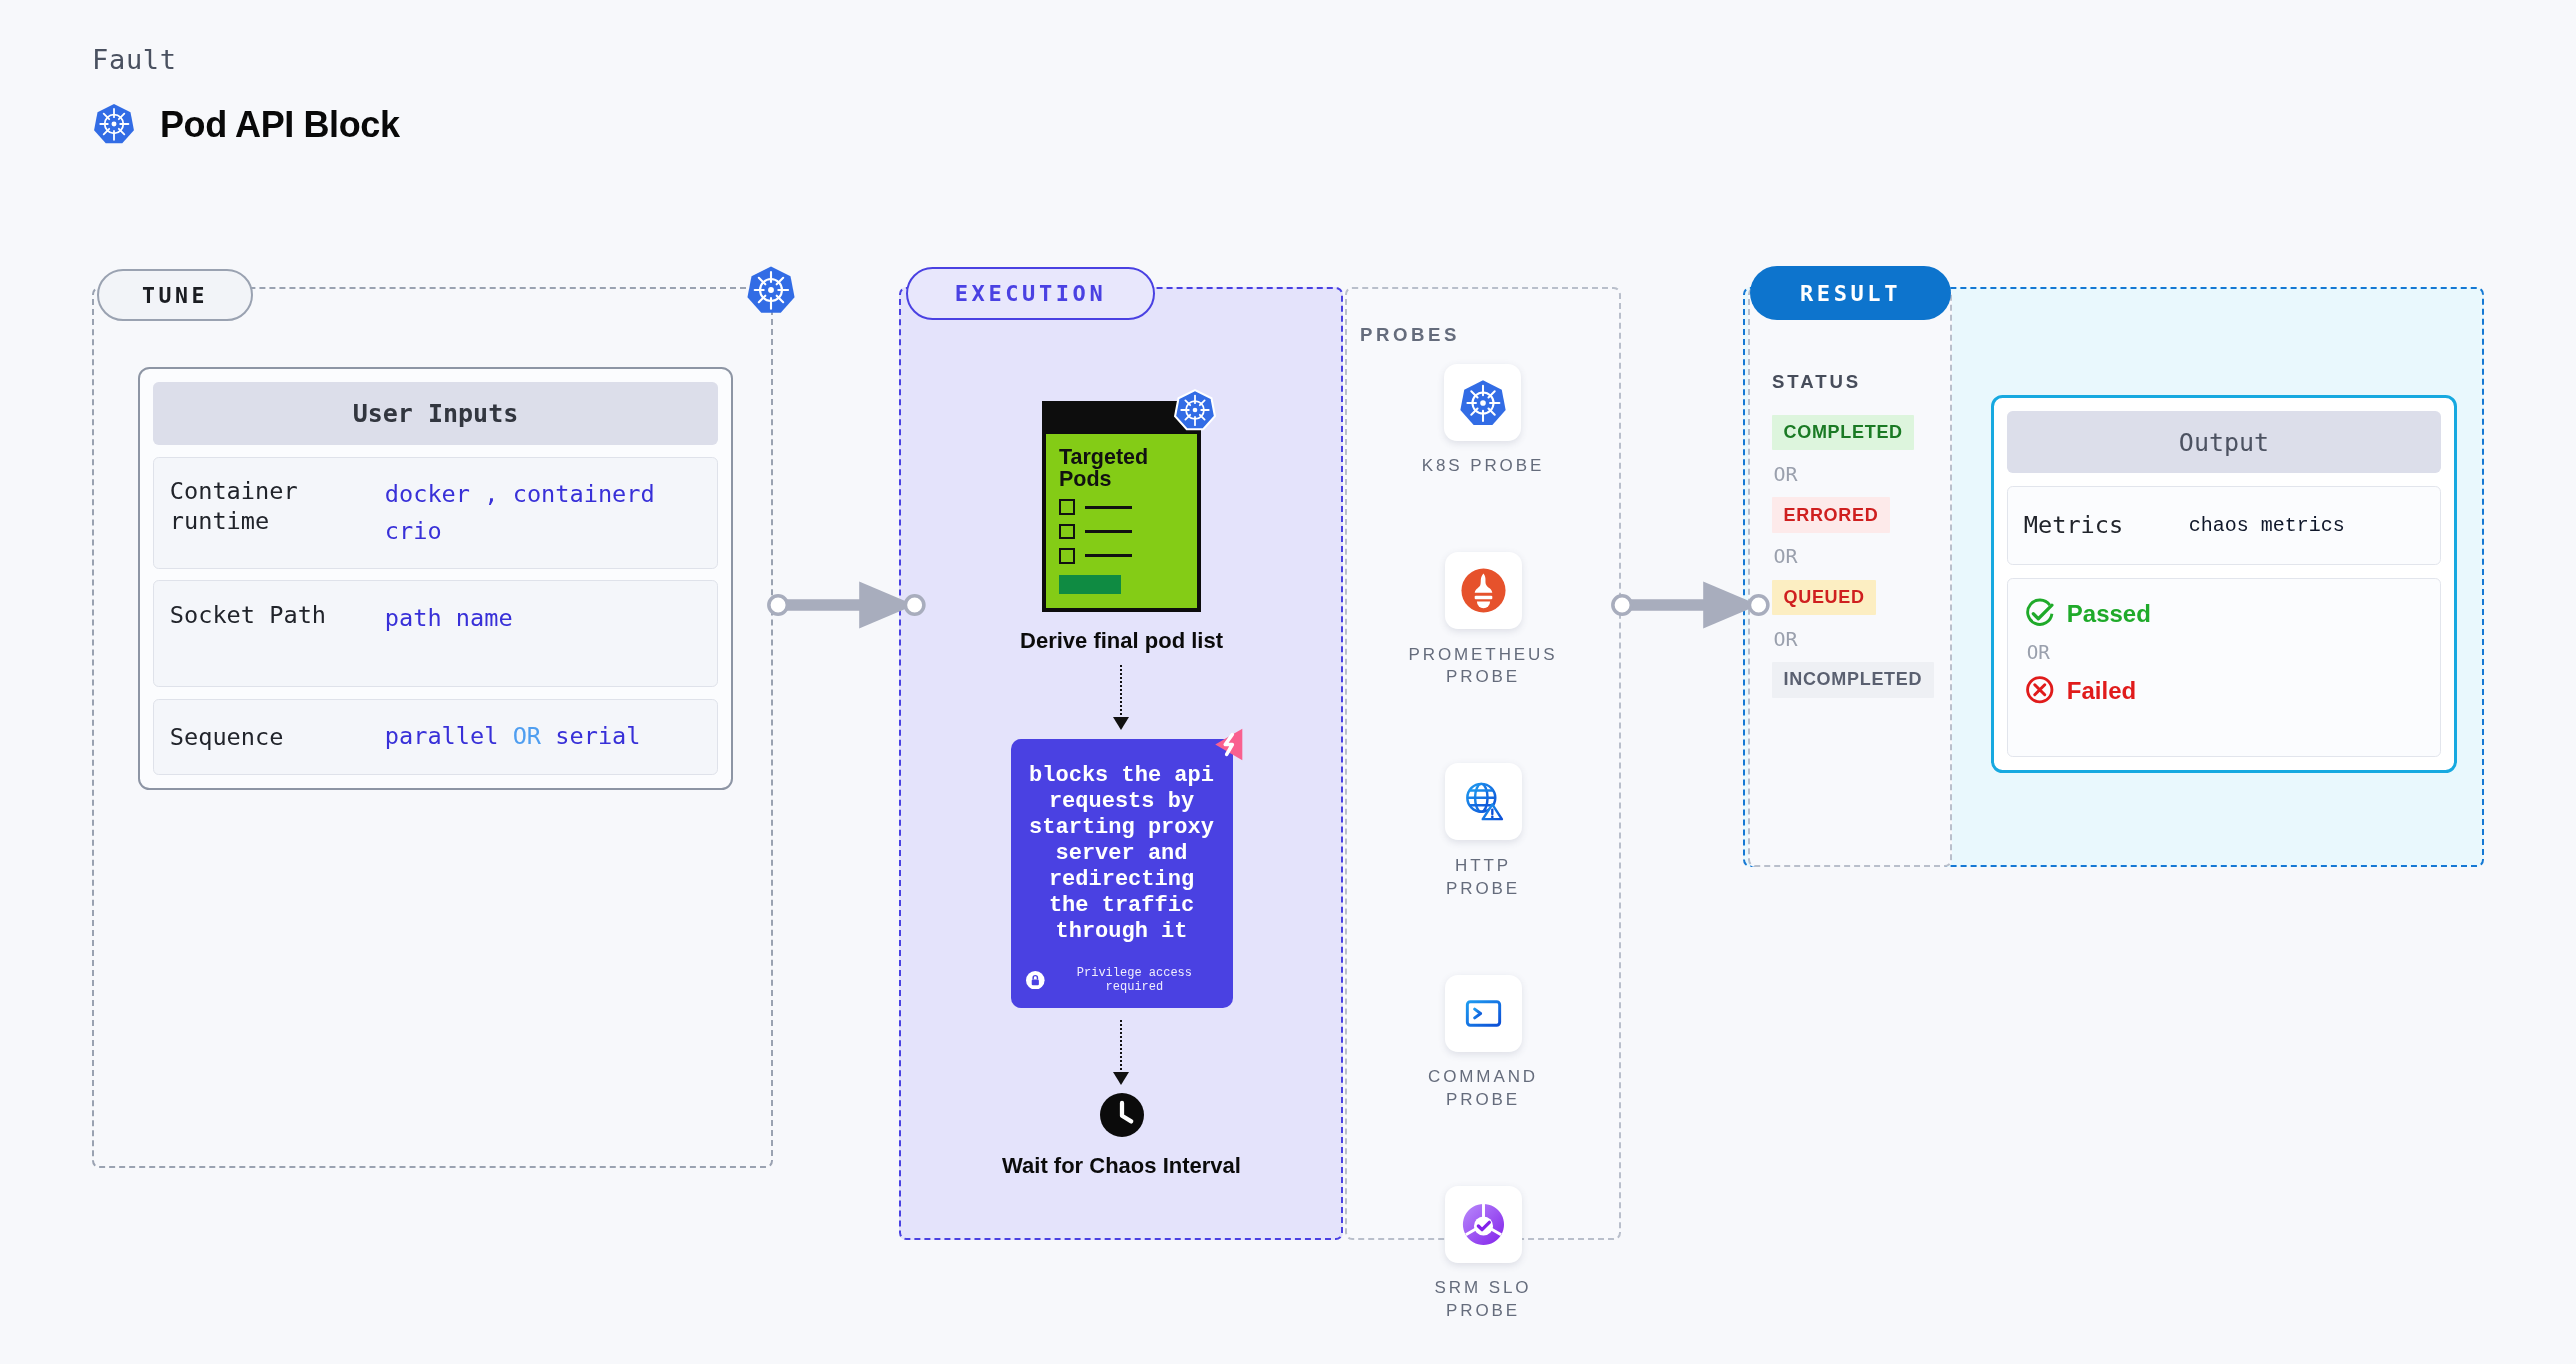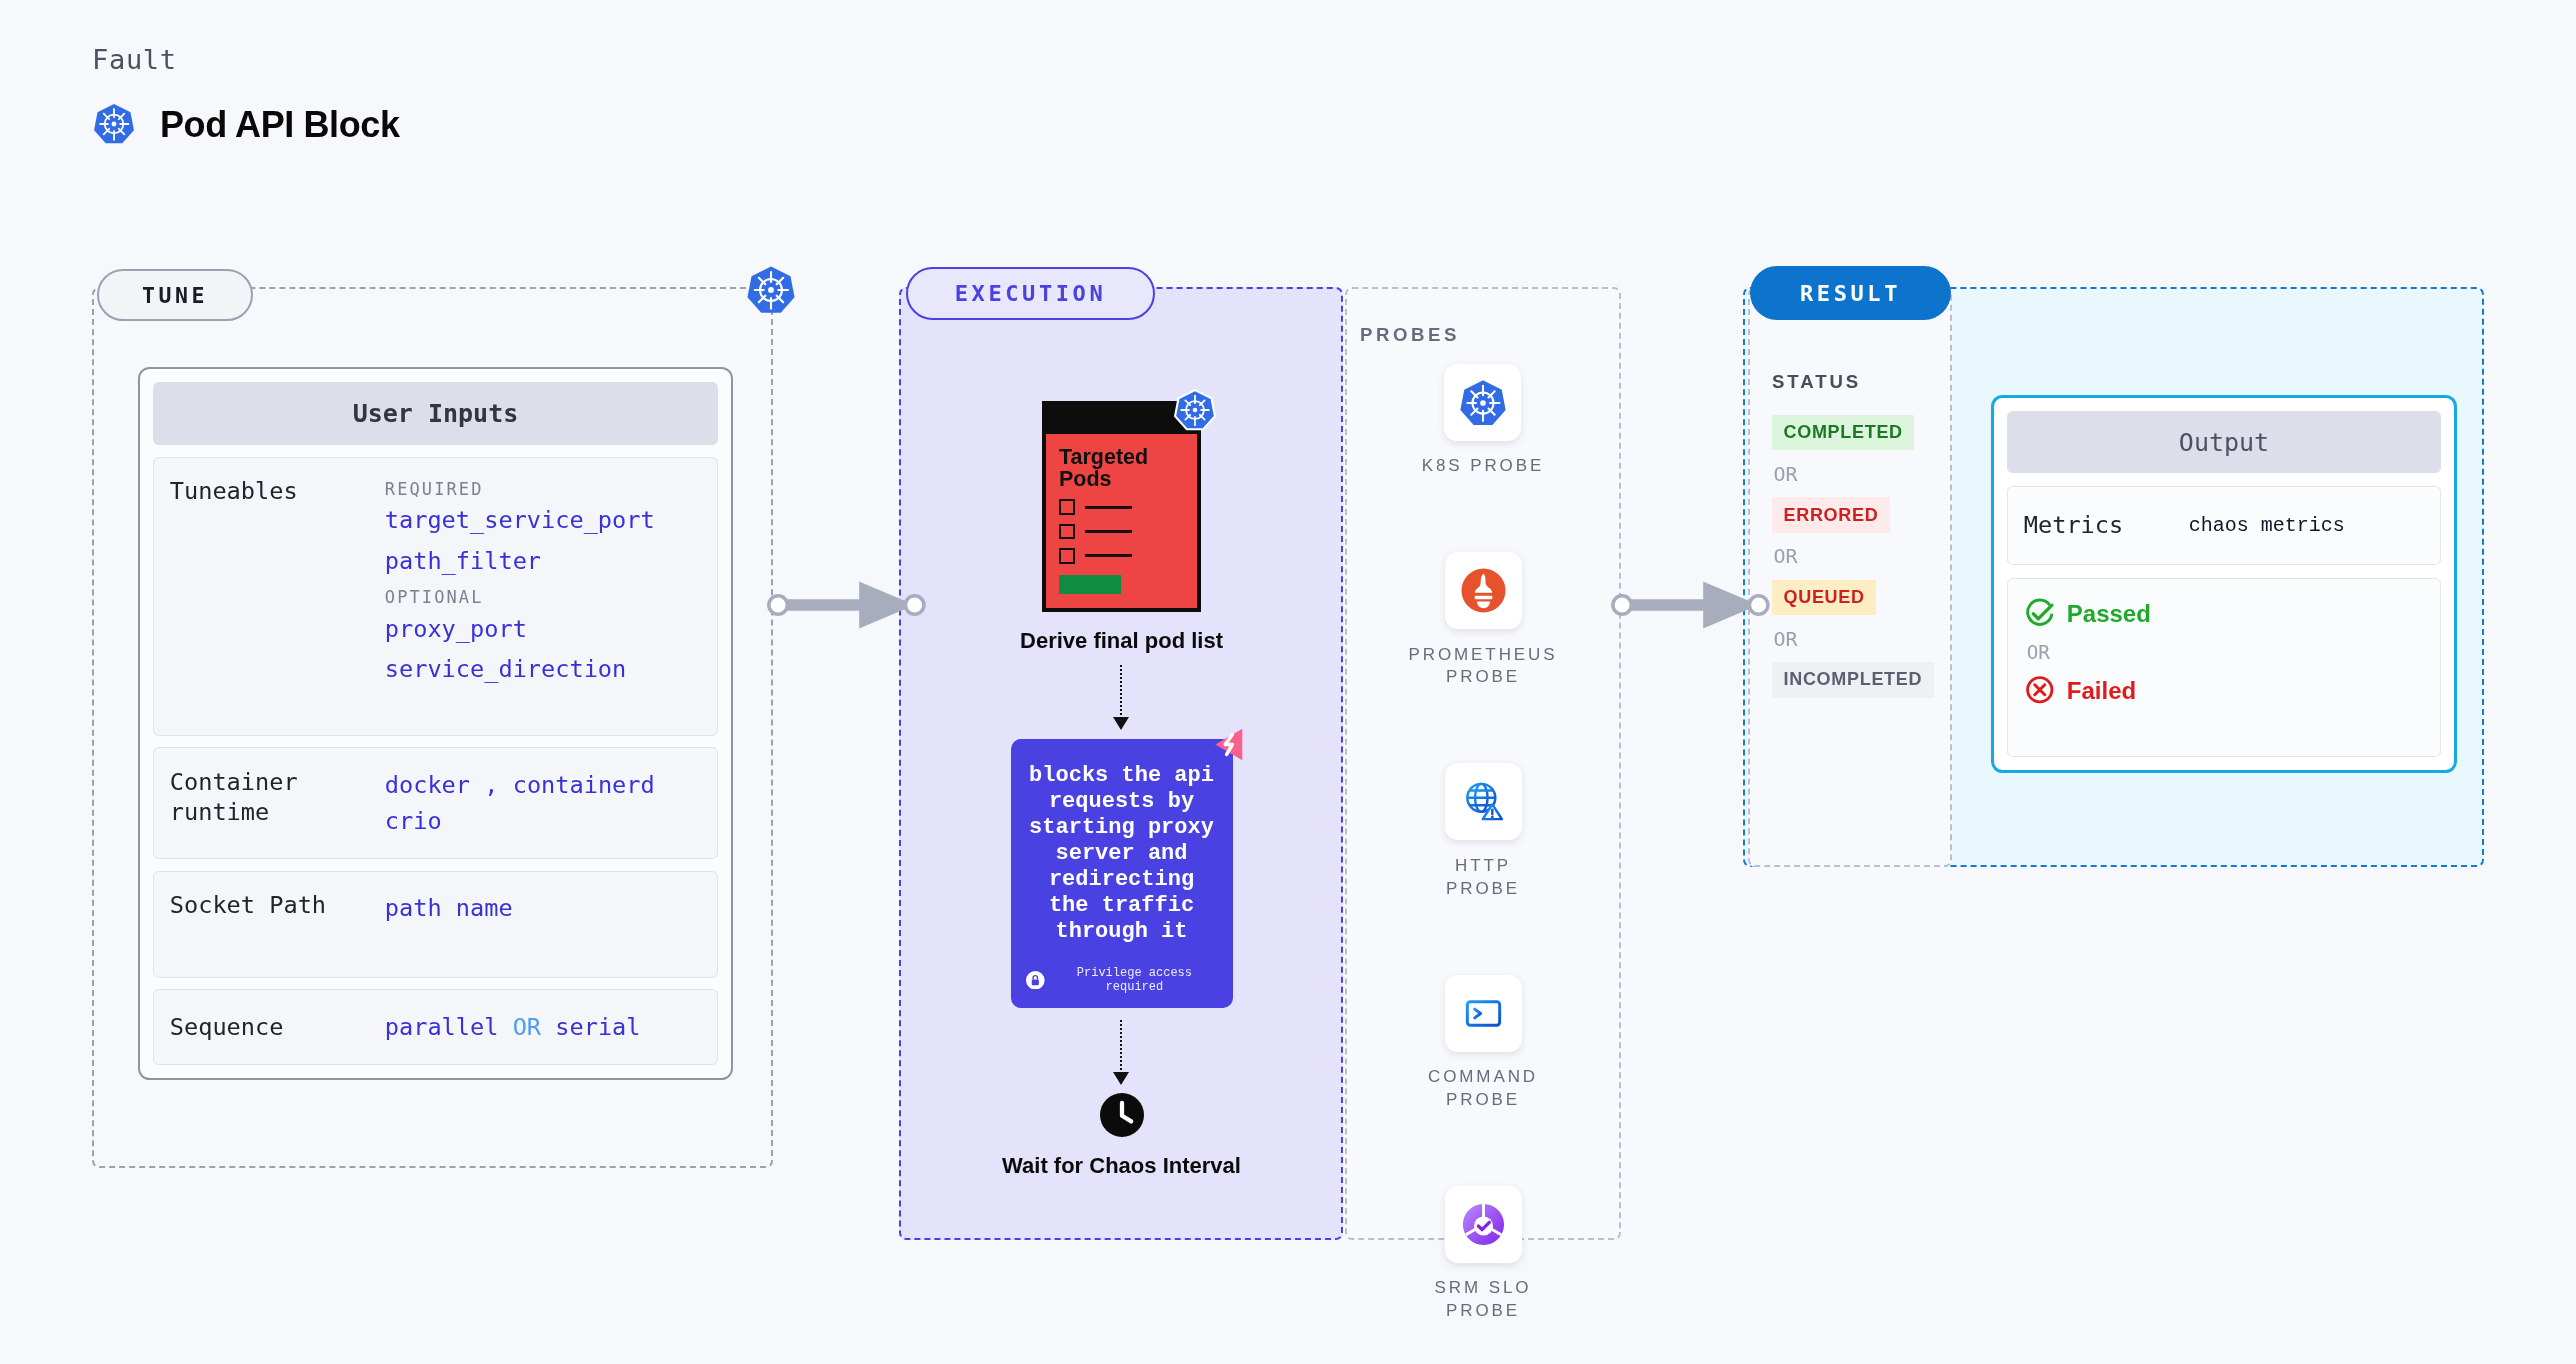--- a/index.html
+++ b/index.html
@@ -69,21 +69,21 @@
                 background: #e8e7fc; border: 2.9px solid #4a41e2; color: #4a41e2; font-size: 22px; }
   #probes-panel { left: 1345px; top: 287px; width: 276px; height: 953px;
                   border-width: 2.1px; border-color: #b9bfcb; background: #f8f9fc; }
   #probes-label { position: absolute; left: 1360px; top: 324px;
                   font-size: 18.6px; font-weight: bold; letter-spacing: 3.6px; color: #656c7c; }
 
   #exec-flow { position: absolute; left: 921px; top: 401px; width: 401px;
                display: flex; flex-direction: column; align-items: center; z-index: 4; }
 
   #targeted-pods-doc { position: relative; width: 159px; }
-  #doc-body { width: 159px; border: 4.3px solid #0d0d0d; background: #ef4444; }
+  #doc-body { width: 159px; border: 4.3px solid #0d0d0d; background: #84cc16; }
   #doc-titlebar { height: 29px; background: #0d0d0d; }
   #doc-content { padding: 11.5px 13px 14.3px 13px; }
   #doc-title { font-size: 21.5px; font-weight: bold; color: #111; line-height: 1.05; }
   .doc-line { display: flex; align-items: center; gap: 10px; margin-top: 8.6px; }
   .doc-check { width: 15.8px; height: 15.8px; border: 2.9px solid #111; }
   .doc-rule { width: 47px; height: 2.9px; background: #111; }
   #doc-greenbar { margin-top: 11.5px; width: 62px; height: 18.6px; background: #0f8b42; }
   #doc-k8s { position: absolute; right: -15.8px; top: -13px; width: 44px; height: 44px; }
 
   .flow-caption { margin-top: 15.8px; font-size: 22px; font-weight: bold; color: #0b0b0b; text-align: center; line-height: 1.18; }
@@ -180,31 +180,20 @@
       <circle cx="32" cy="32" r="3.6" fill="#fff" stroke="none"></circle>
       <path d="M32 10 V22 M32 42 V55 M12 32 H23 M41 32 H53"></path>
       <path d="M17 17 L25 25 M39 39 L47 47 M47 17 L39 25 M25 39 L17 47"></path>
     </g>
   </svg>
 </div>
 
 <div id="user-inputs-card">
   <div id="user-inputs-header">User Inputs</div>
 
-  <div class="ui-row" id="tuneables-row">
-    <div class="ui-key">Tuneables</div>
-    <div class="ui-val">
-      <span class="muted-cap">REQUIRED</span>
-      <div>target_service_port</div>
-      <div>path_filter</div>
-      <span class="muted-cap">OPTIONAL</span>
-      <div>proxy_port</div>
-      <div>service_direction</div>
-    </div>
-  </div>
 
   <div class="ui-row" id="container-row">
     <div class="ui-key">Container runtime</div>
     <div class="ui-val">
       <div>
         <span>docker</span>
         <span class="sep">,</span>
         <span>containerd</span>
       </div>
       <div>crio</div>

